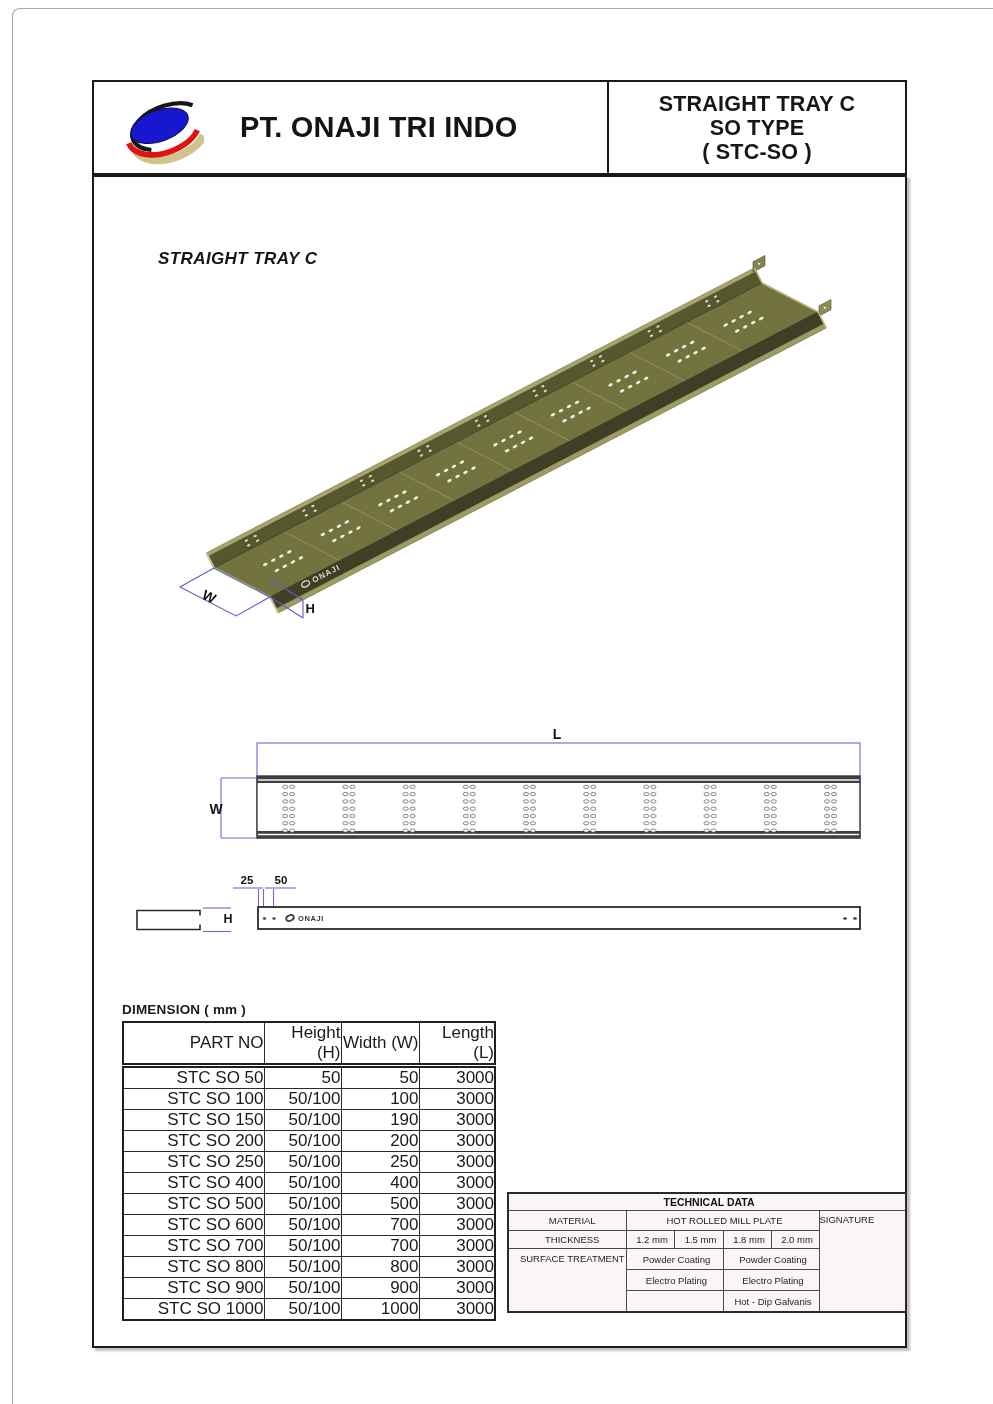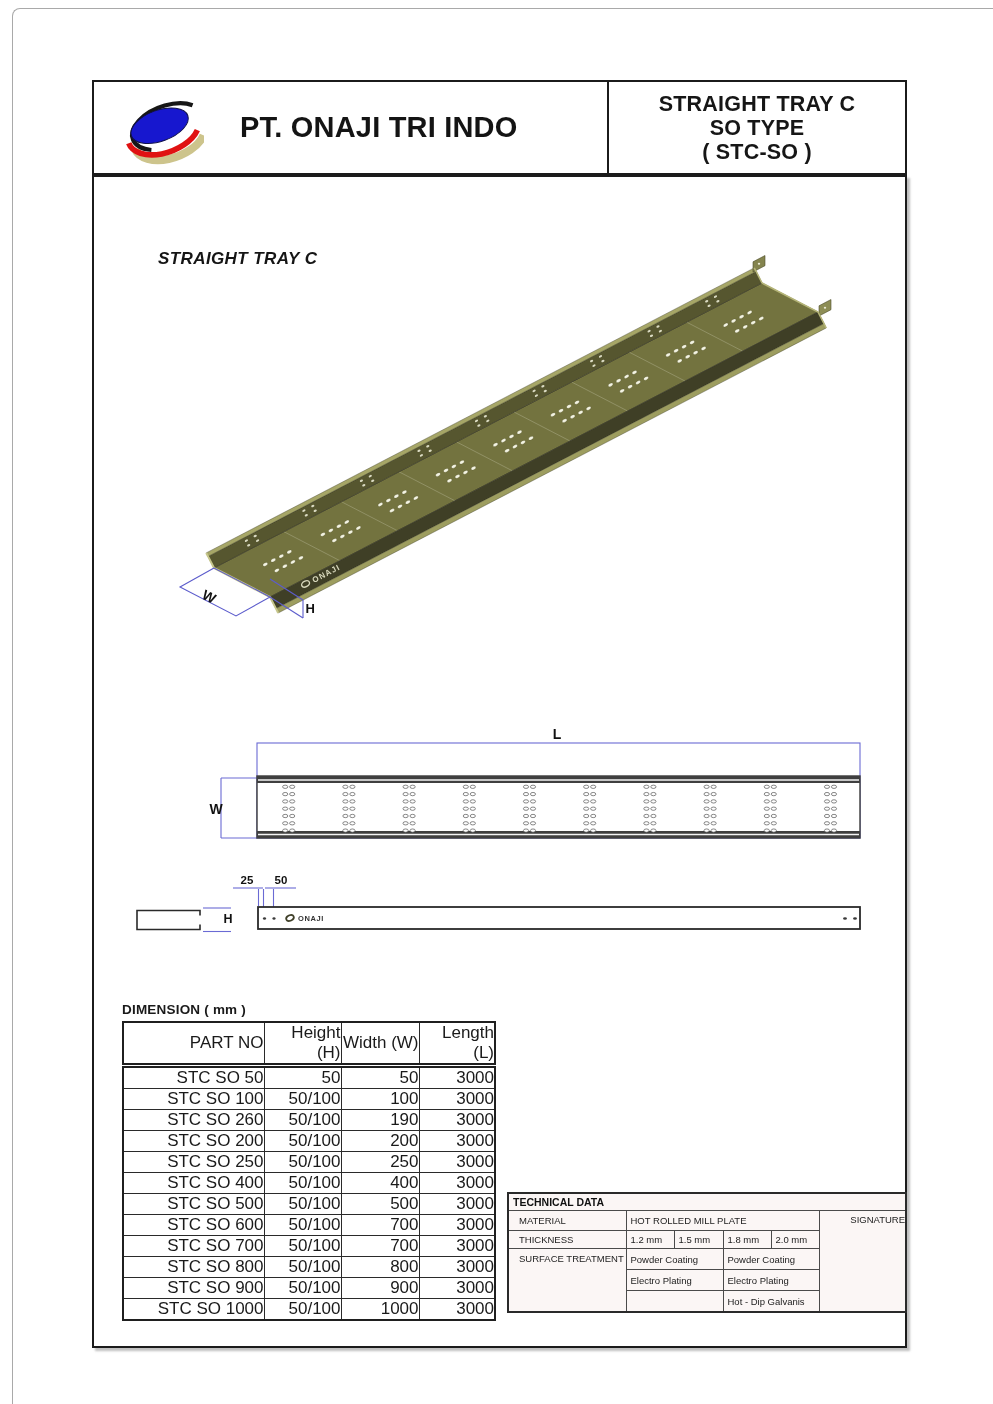--- a/index.html
+++ b/index.html
@@ -14,23 +14,23 @@
   #main-box{left:92px;top:175px;width:811px;height:1169px;border:2px solid #1b1b1b;background:#fff;box-shadow:3px 3px 2px rgba(140,140,140,0.55);}
   #drawing-title{left:158px;top:249px;font-size:17px;font-weight:bold;font-style:italic;letter-spacing:0.4px;color:#151515;}
   #dim-heading{left:122px;top:1002px;font-size:13.5px;font-weight:bold;letter-spacing:0.2px;text-align:right;}
   table{border-collapse:collapse;background:#fff;}
   #dim-table{left:122px;top:1021px;width:372px;table-layout:fixed;}
   #dim-table th,#dim-table td{border:1px solid #2a2a2a;font-size:17px;font-weight:normal;text-align:right;padding:0;}
   #dim-table{border:2px solid #1f1f1f;}
   #dim-table th{height:21px;border-bottom:5px double #1f1f1f;}
   #dim-table td{height:18.6px;}
   #tech-table{left:507px;top:1192px;width:398px;table-layout:fixed;border:2px solid #2a2a2a;background:#fbf6f5;}
-  #tech-table td{border:1px solid #4a4a4a;font-size:9.5px;padding:0 0 0 4px;text-align:left;vertical-align:middle;color:#222;}
+  #tech-table td{border:1px solid #4a4a4a;font-size:9.5px;padding:0 0 0 4px;text-align:center;vertical-align:middle;color:#222;}
   #tech-table td.th-head{font-size:10.5px;font-weight:bold;height:16px;color:#111;}
-  #tech-table td.sig{vertical-align:top;text-align:right;padding:3px 0 0 0;}
+  #tech-table td.sig{vertical-align:top;text-align:left;padding:3px 0 0 0;}
   #tech-table td.lab{padding-left:10px;}
   svg text{font-family:"Liberation Sans", sans-serif;}
 </style>
 </head>
 <body>
 
 <div id="page">
   <div class="abs" id="page-border"></div>
 
   <div class="abs" id="header-box">
@@ -415,21 +415,21 @@
           <td>50</td>
           <td>3000</td>
         </tr>
       <tr>
           <td>STC SO 100</td>
           <td>50/100</td>
           <td>100</td>
           <td>3000</td>
         </tr>
       <tr>
-          <td>STC SO 260</td>
+          <td>STC SO 150</td>
           <td>50/100</td>
           <td>190</td>
           <td>3000</td>
         </tr>
       <tr>
           <td>STC SO 200</td>
           <td>50/100</td>
           <td>200</td>
           <td>3000</td>
         </tr>

